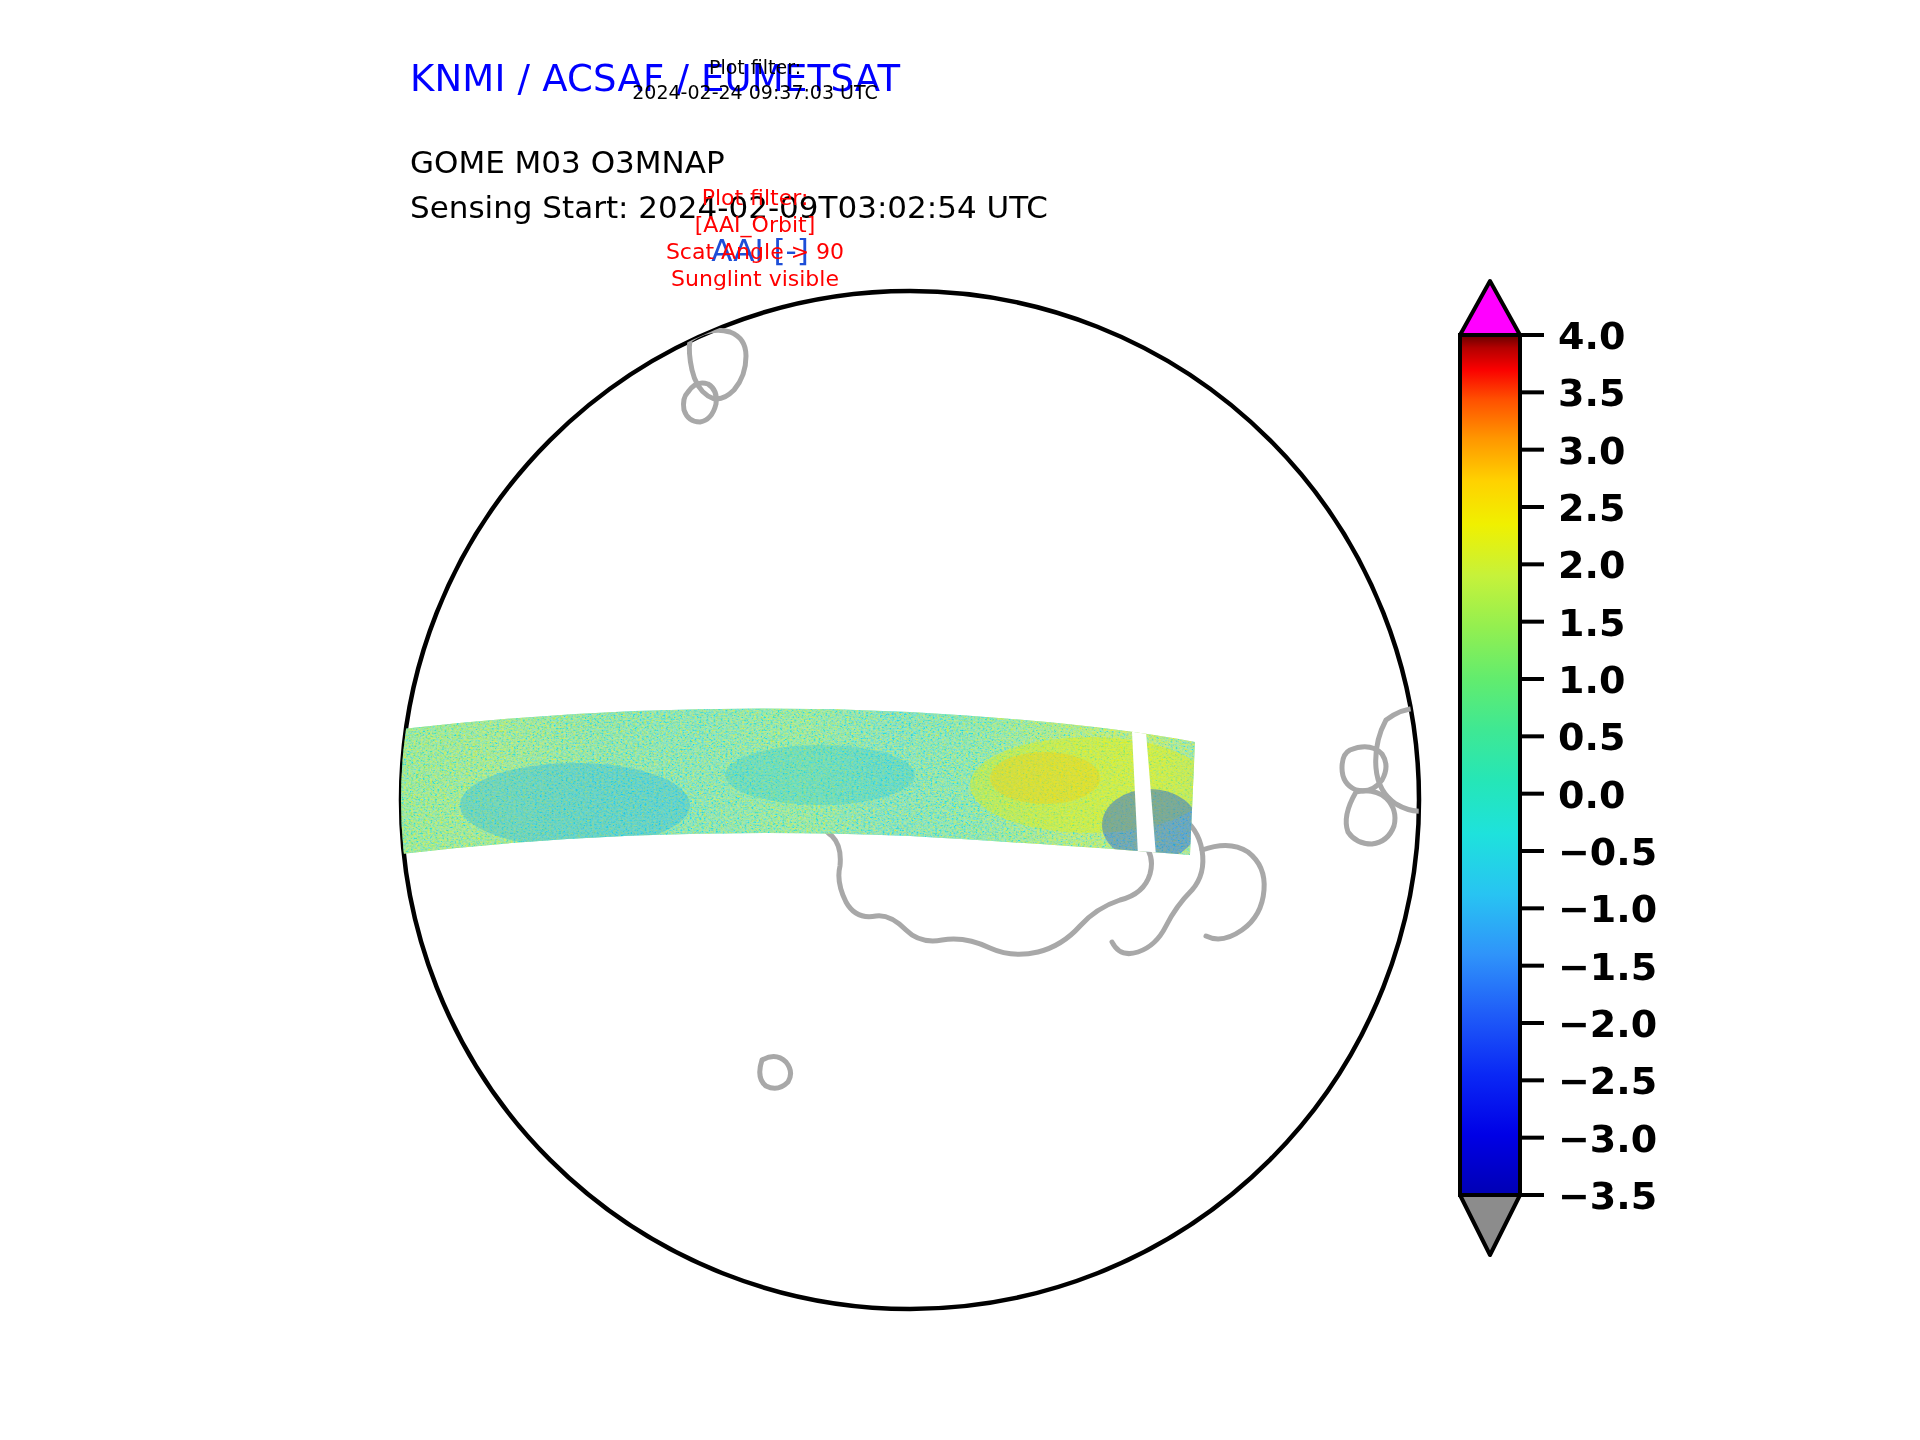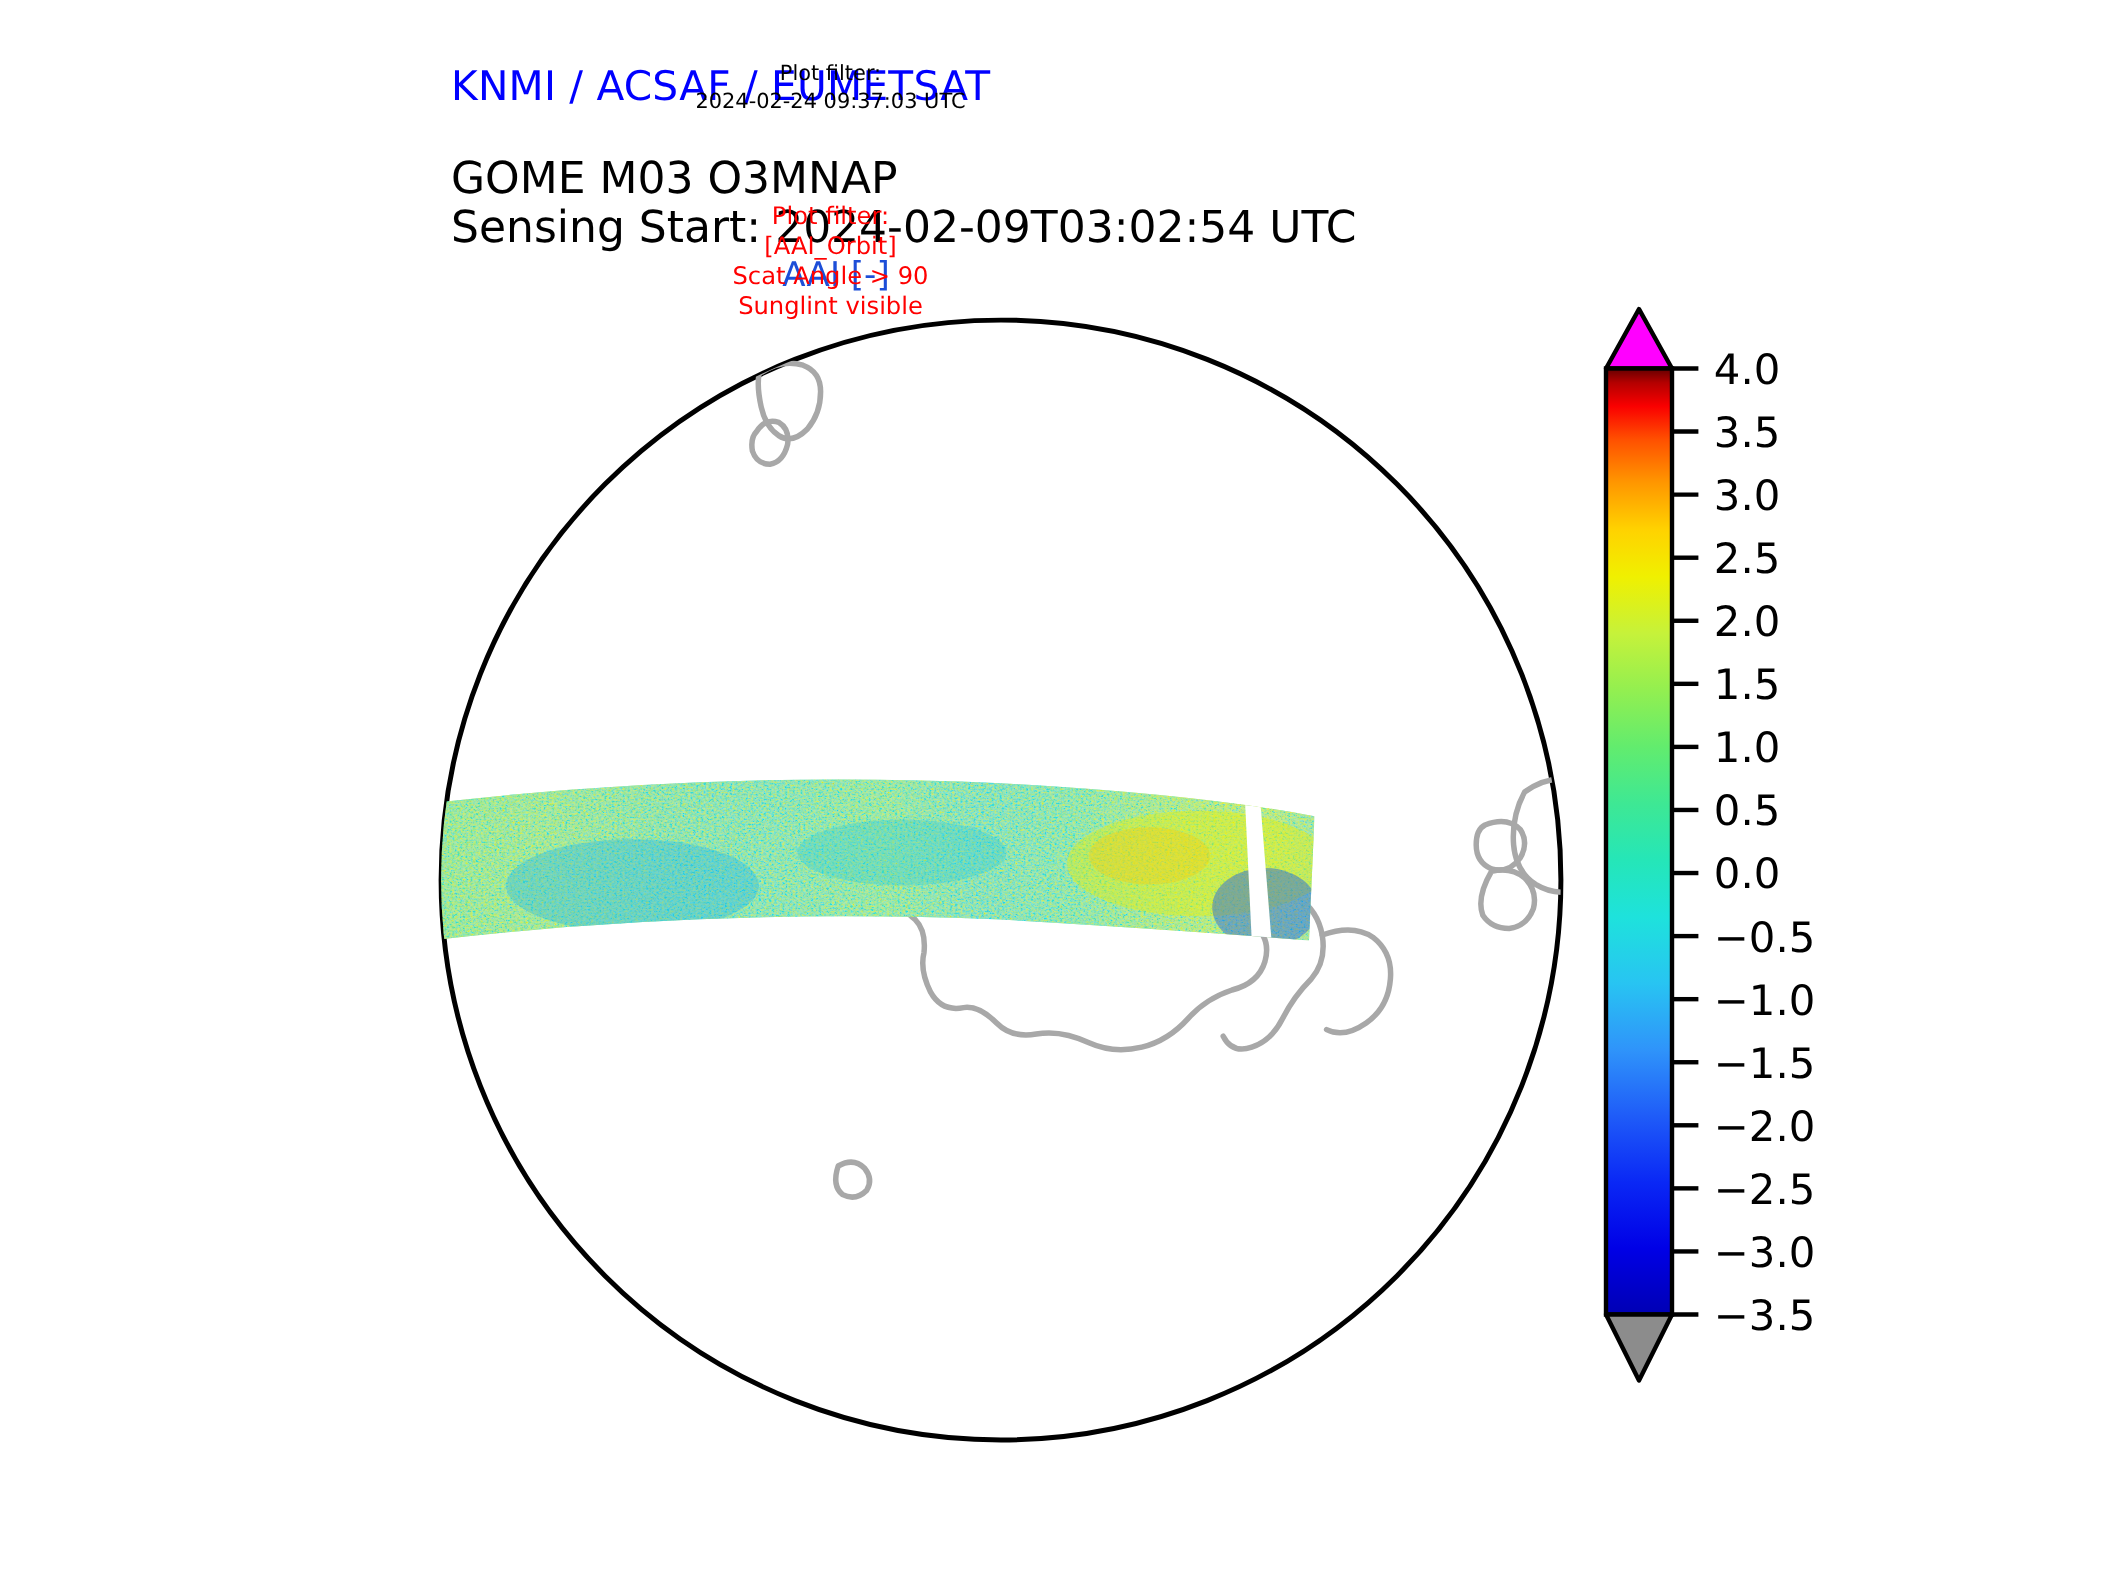--- a/index.html
+++ b/index.html
@@ -33,21 +33,21 @@
     width: 420px;
     color: #000000;
     font-size: 19px;
     line-height: 25px;
   }
   #dataset-block {
     position: absolute;
     left: 410px;
     top: 140px;
     color: #000000;
-    font-size: 40px;
+    font-size: 31px;
     line-height: 45px;
     white-space: nowrap;
   }
   #plot-title {
     position: absolute;
     left: 410px;
     top: 232px;
     width: 700px;
     text-align: center;
     font-size: 31px;
@@ -75,20 +75,21 @@
   }
   #globe-svg { display: block; }
 
   
   #colorbar-area {
     position: absolute;
     left: 1440px;
     top: 275px;
     width: 420px;
     height: 1060px;
+    font-weight: bold;
   }
   #cbar-svg { display: block; }
   .cbar-tick-label {
     font-family: "DejaVu Sans", sans-serif;
     font-size: 38px;
     fill: #000000;
   }
 </style>
 </head>
 <body>

